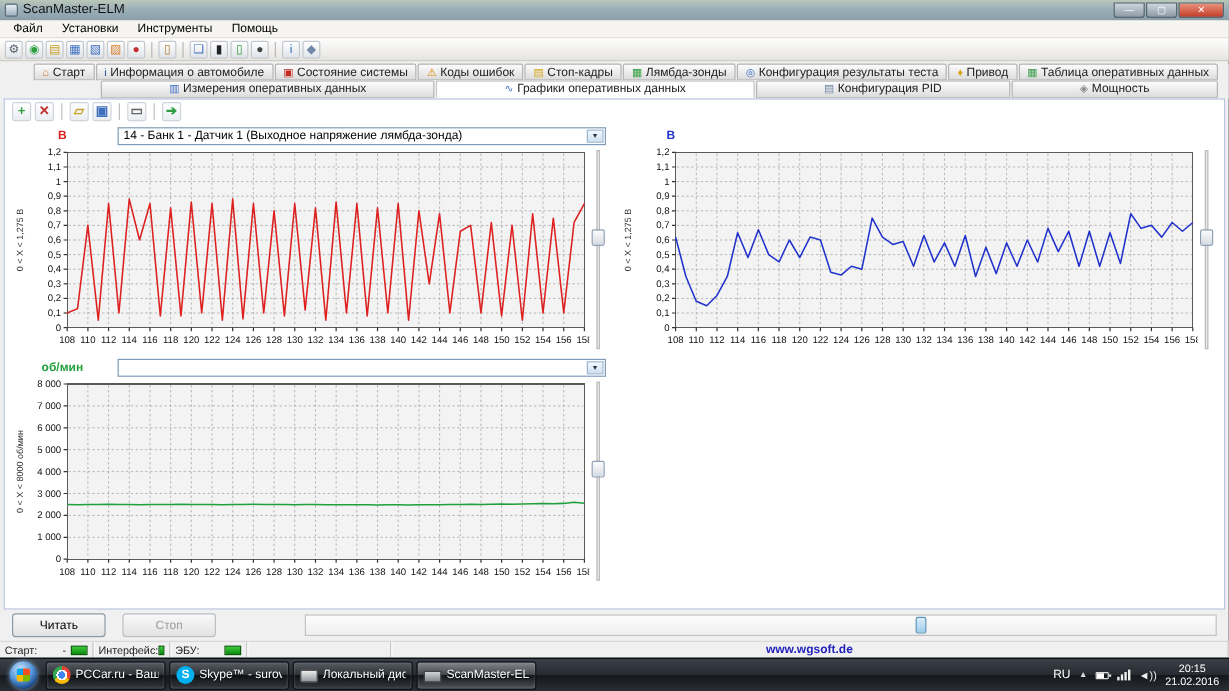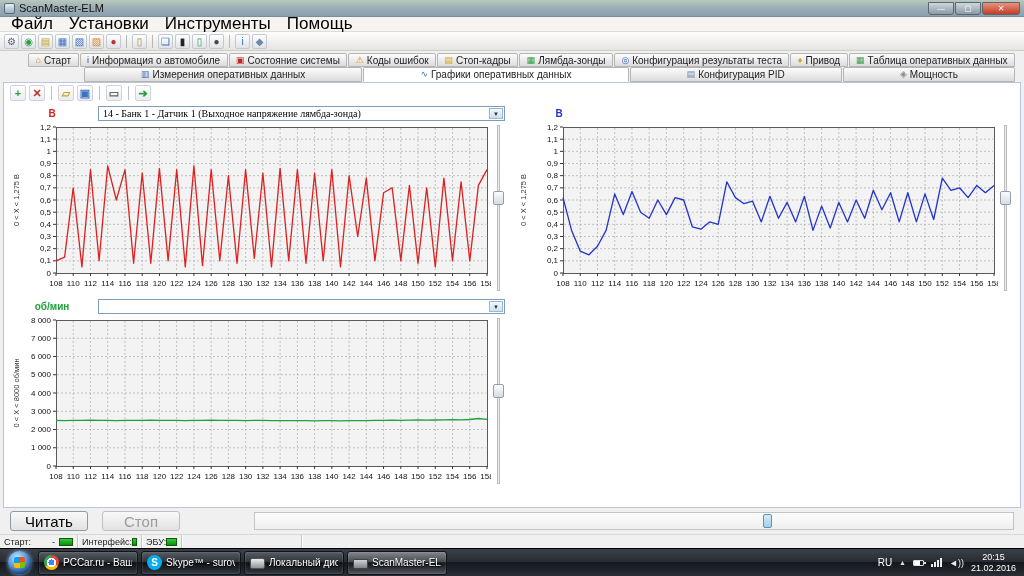--- a/index.html
+++ b/index.html
@@ -15,21 +15,21 @@
     border-bottom:1px solid #7b8d99; font-size:11px; color:#111; }
   .app-icon { width:11px; height:11px; margin-right:4px; border-radius:2px;
     background:linear-gradient(#e8eef4,#9fb0c0); border:1px solid #5a6c7a; }
   .win-controls { margin-left:auto; display:flex; }
   .wc { width:26px; height:13px; margin-left:1px; font-size:8px; line-height:12px;
     text-align:center; color:#fff; border:1px solid #5a6670; border-radius:0 0 3px 3px;
     background:linear-gradient(#cdd6dd,#8d9aa5); }
   .wc.close { background:linear-gradient(#e8927c,#c43d28); width:38px; }
 
   .menubar { height:15px; background:#f5f4f1; border-bottom:1px solid #dedcd7;
-    display:flex; align-items:center; font-size:17px; padding-left:3px; }
+    display:flex; align-items:center; font-size:10px; padding-left:3px; }
   .menu-item { padding:0 8px; }
 
   .toolbar { height:19px; background:linear-gradient(#fefefe,#e6e4df);
     border-bottom:1px solid #cfcdc8; display:flex; align-items:center;
     padding-left:4px; gap:2px; }
   .tb-icon { width:15px; height:15px; font-size:10px; line-height:14px; text-align:center;
     border-radius:2px; background:linear-gradient(#ffffff,#dfe3e8); border:1px solid #c4c9cf; }
   .tb-sep { width:1px; height:13px; background:#b8b8b8; margin:0 3px; }
 
   .tabs-row { display:flex; background:#f0f0f0; }
@@ -53,46 +53,46 @@
     font-weight:bold; border:1px solid #d0d4da; border-radius:2px;
     background:linear-gradient(#ffffff,#e9edf2); }
   .ct-sep { width:1px; height:14px; background:#c0c0c0; margin:0 3px; }
 
   .charts { flex:1; min-height:0; display:grid; grid-template-columns:1fr 1fr;
     grid-template-rows:189px 189px; column-gap:10px; row-gap:4px; padding:2px 6px 4px 6px; }
   .chart-panel { display:flex; flex-direction:column; min-height:0; overflow:hidden; }
   .chart-head { height:17px; display:flex; align-items:center; gap:4px; }
   .chart-unit { width:84px; text-align:center; font-weight:bold; font-size:10px; }
   .dropdown { flex:1; height:15px; border:1px solid #7f9db9; background:#fff; font-size:10px;
-    display:flex; align-items:center; position:relative; padding:0 17px 0 4px; margin-right:2px;font-family:Liberation Serif, serif; }
+    display:flex; align-items:center; position:relative; padding:0 17px 0 4px; margin-right:2px; }
   .dd-text { flex:1; overflow:hidden; white-space:nowrap; }
   .dd-btn { position:absolute; right:1px; top:1px; bottom:1px; width:14px; font-size:6px;
     display:flex; align-items:center; justify-content:center; color:#234;
     background:linear-gradient(#f2f8fd,#cfe0ef); border:1px solid #9ab8d4; }
   .chart-body { flex:1; display:flex; min-height:0; }
   .vslider { width:15px; position:relative; }
   .vtrack { position:absolute; left:6px; top:3px; bottom:3px; width:3px;
     background:#ececec; border:1px solid #bcbcbc; }
   .vthumb { position:absolute; left:2px; top:40%; width:11px; height:14px;
     background:linear-gradient(#fdfdfd,#d5dbe2); border:1px solid #8fa0b5; border-radius:2px; }
 
   .bottom-controls { height:26px; display:flex; align-items:center; padding:0 10px; gap:14px; }
-  .btn { width:78px; height:20px; font-size:15px; font-family:"Liberation Sans",sans-serif;
+  .btn { width:78px; height:20px; font-size:10px; font-family:"Liberation Sans",sans-serif;
     background:linear-gradient(#f9f9f9,#e2e2e2); border:1px solid #8e9aa5; border-radius:3px; }
   .btn.disabled { color:#9b9b9b; border-color:#bcc0c4; }
   .hslider { flex:1; margin-left:60px; height:18px; position:relative;
     border:1px solid #c3c3c3; background:linear-gradient(#fcfcfc,#efefef); }
   .hthumb { position:absolute; left:67%; top:1px; width:9px; height:14px;
     background:linear-gradient(#d9edf9,#9fcdec); border:1px solid #5a93b8; border-radius:2px; }
 
   .statusbar { height:14px; display:flex; align-items:stretch; font-size:9px;
     background:#f0f0f0; border-top:1px solid #d8d8d8; color:#222; }
   .sseg { display:flex; align-items:center; padding:0 4px;
     border-right:1px solid #c6c6c6; box-shadow:1px 0 0 #fff; }
-  .s-port { width:78px; } .s-iface { width:64px; } .s-ecu { width:40px; }
+  .s-port { width:78px; } .s-iface { width:64px; } .s-ecu { width:64px; }
   .s-blank { width:120px; } .s-web { flex:1; justify-content:center; }
   .s-gap { flex:1; margin-left:auto; }
   .led { width:14px; height:8px; margin-left:auto;
     background:linear-gradient(#37cc37,#0f8a0f); border:1px solid #0a5e0a; }
   .led.m { margin-left:4px; }
   .weblink { color:#2222bb; font-weight:bold; font-size:10px; }
 
   
   .taskbar { position:absolute; left:0; bottom:0; width:1024px; height:28px;
     display:flex; align-items:center; gap:3px; padding-left:3px;
@@ -648,20 +648,23 @@
       </div>
       <div class="sseg s-iface">
         <span>Интерфейс:</span>
         <span class="led"></span>
       </div>
       <div class="sseg s-ecu">
         <span>ЭБУ:</span>
         <span class="led"></span>
       </div>
       <div class="sseg s-blank"></div>
+      <div class="sseg s-web">
+        <span class="weblink">www.wgsoft.de</span>
+      </div>
     </div>
   </div>
 
   <div class="taskbar">
     <div class="orb">
       <div class="orb-circle">
         <div class="orb-flag"></div>
       </div>
     </div>
     <div id="task-buttons" style="display:flex;gap:3px;">

